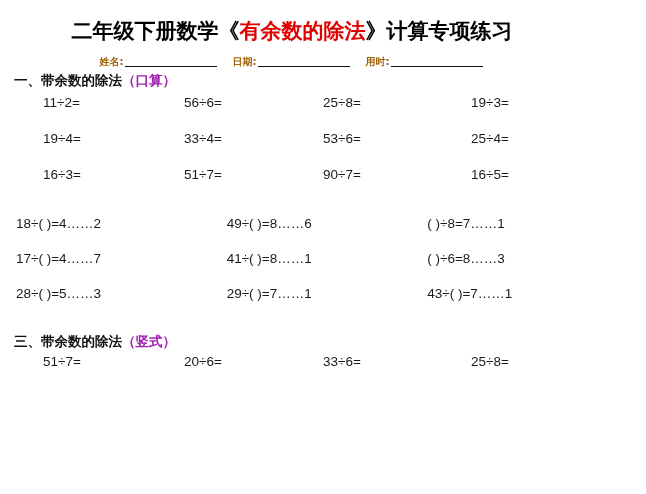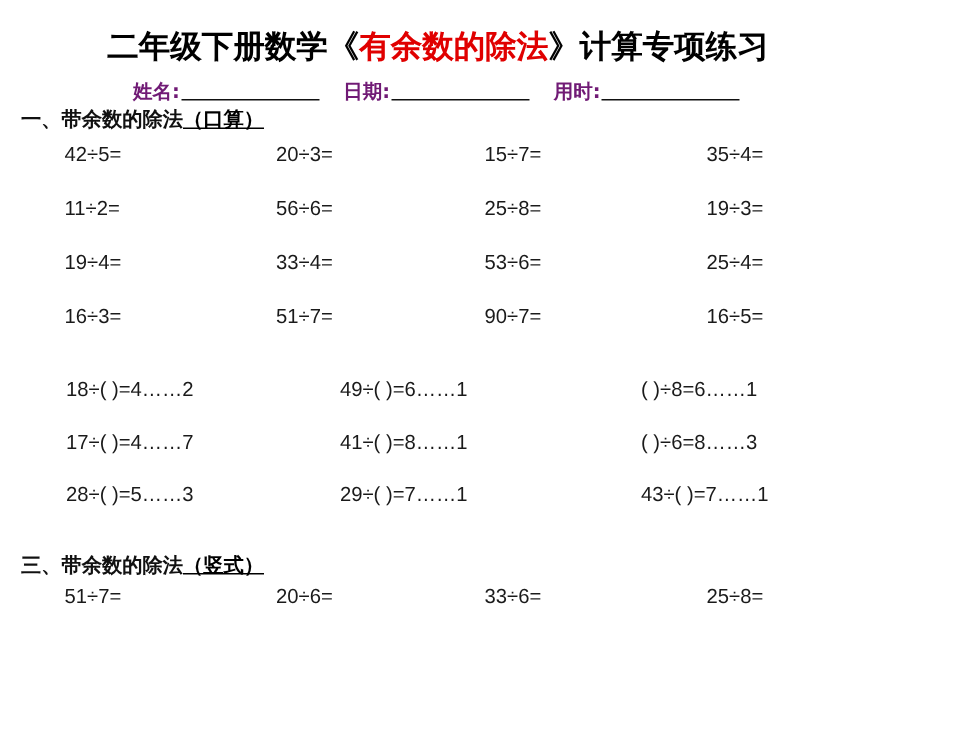--- a/index.html
+++ b/index.html
@@ -38,46 +38,46 @@
     white-space: nowrap;
   }
   .title .red { color: #e00000; }
   .title .blk { color: #000000; }
 
   
   .idline {
     text-align: center;
     font-family: "DejaVu Sans", "Liberation Sans", sans-serif;
     font-weight: bold;
-    font-size: 13px;
+    font-size: 10px;
     line-height: 18px;
     margin-top: 9px;
     white-space: nowrap;
-    color: #701a75;
+    color: #a16207;
   }
   .idline .rule {
     display: inline-block;
     border-bottom: 1.5px solid #111;
     width: 92px;
     vertical-align: -2px;
     margin: 0 2px 0 1px;
   }
   .idline .gap { display: inline-block; width: 14px; }
 
   
   .sec-head {
     font-family: "DejaVu Sans", "Liberation Sans", sans-serif;
     font-weight: bold;
     font-size: 13.5px;
     line-height: 18px;
     color: #111;
     white-space: nowrap;
     padding-left: 14px;
   }
-  .sec-head .tag { color: #000000; text-decoration: underline; }
+  .sec-head .tag { color: #a21caf; }
 
   
   .grid {
     font-family: "Liberation Sans", "DejaVu Sans", sans-serif;
     font-size: 13.5px;
     color: #1a1a1a;
     width: 100%;
     border-collapse: collapse;
     table-layout: fixed;
   }
@@ -93,21 +93,21 @@
   #sec1-grid td { width: 25%; }
   #sec1-grid td .cell { padding-left: 43px; }
   #sec1-grid td:nth-child(2) .cell { padding-left: 38px; }
   #sec1-grid td:nth-child(3) .cell { padding-left: 31px; }
   #sec1-grid td:nth-child(4) .cell { padding-left: 33px; }
 
   
   #sec2-grid { margin-top: 5px; }
   #sec2-grid tr { height: 35px; }
   #sec2-grid td { width: 33.3333%; }
-  #sec2-grid td .cell { padding-left: 44px; }
+  #sec2-grid td .cell { padding-left: 16px; }
   #sec2-grid td:nth-child(2) .cell { padding-left: 32px; }
   #sec2-grid td:nth-child(3) .cell { padding-left: 38px; }
 
   
   #sec3-grid { margin-top: 4px; }
   #sec3-grid tr { height: 34px; }
   #sec3-grid td { width: 25%; }
   #sec3-grid td .cell { padding-left: 43px; }
   #sec3-grid td:nth-child(2) .cell { padding-left: 38px; }
   #sec3-grid td:nth-child(3) .cell { padding-left: 31px; }
@@ -125,26 +125,20 @@
 
   <div class="title"><span class="blk">二年级下册数学</span><span class="blk">《</span><span class="red">有余数的除法</span><span class="blk">》</span><span class="blk">计算专项练习</span></div>
 
   <div class="idline"><span>姓名:</span><span class="rule"></span><span class="gap"></span><span>日期:</span><span class="rule"></span><span class="gap"></span><span>用时:</span><span class="rule"></span></div>
 
   <div class="sec1-block">
     <div class="sec-head"><span>一、带余数的除法</span><span class="tag">（口算）</span></div>
     <table class="grid" id="sec1-grid">
         <tbody>
           <tr>
-            <td><span class="cell">42÷5=</span></td>
-            <td><span class="cell">20÷3=</span></td>
-            <td><span class="cell">15÷7=</span></td>
-            <td><span class="cell">35÷4=</span></td>
-          </tr>
-          <tr>
             <td><span class="cell">11÷2=</span></td>
             <td><span class="cell">56÷6=</span></td>
             <td><span class="cell">25÷8=</span></td>
             <td><span class="cell">19÷3=</span></td>
           </tr>
           <tr>
             <td><span class="cell">19÷4=</span></td>
             <td><span class="cell">33÷4=</span></td>
             <td><span class="cell">53÷6=</span></td>
             <td><span class="cell">25÷4=</span></td>
@@ -157,22 +151,22 @@
           </tr>
         </tbody>
       </table>
   </div>
 
   <div class="sec2-block">
     <table class="grid" id="sec2-grid">
         <tbody>
           <tr>
             <td><span class="cell">18÷(     )=4……2</span></td>
-            <td><span class="cell">49÷(     )=6……1</span></td>
-            <td><span class="cell">(     )÷8=6……1</span></td>
+            <td><span class="cell">49÷(     )=8……6</span></td>
+            <td><span class="cell">(     )÷8=7……1</span></td>
           </tr>
           <tr>
             <td><span class="cell">17÷(     )=4……7</span></td>
             <td><span class="cell">41÷(     )=8……1</span></td>
             <td><span class="cell">(     )÷6=8……3</span></td>
           </tr>
           <tr>
             <td><span class="cell">28÷(     )=5……3</span></td>
             <td><span class="cell">29÷(     )=7……1</span></td>
             <td><span class="cell">43÷(     )=7……1</span></td>

